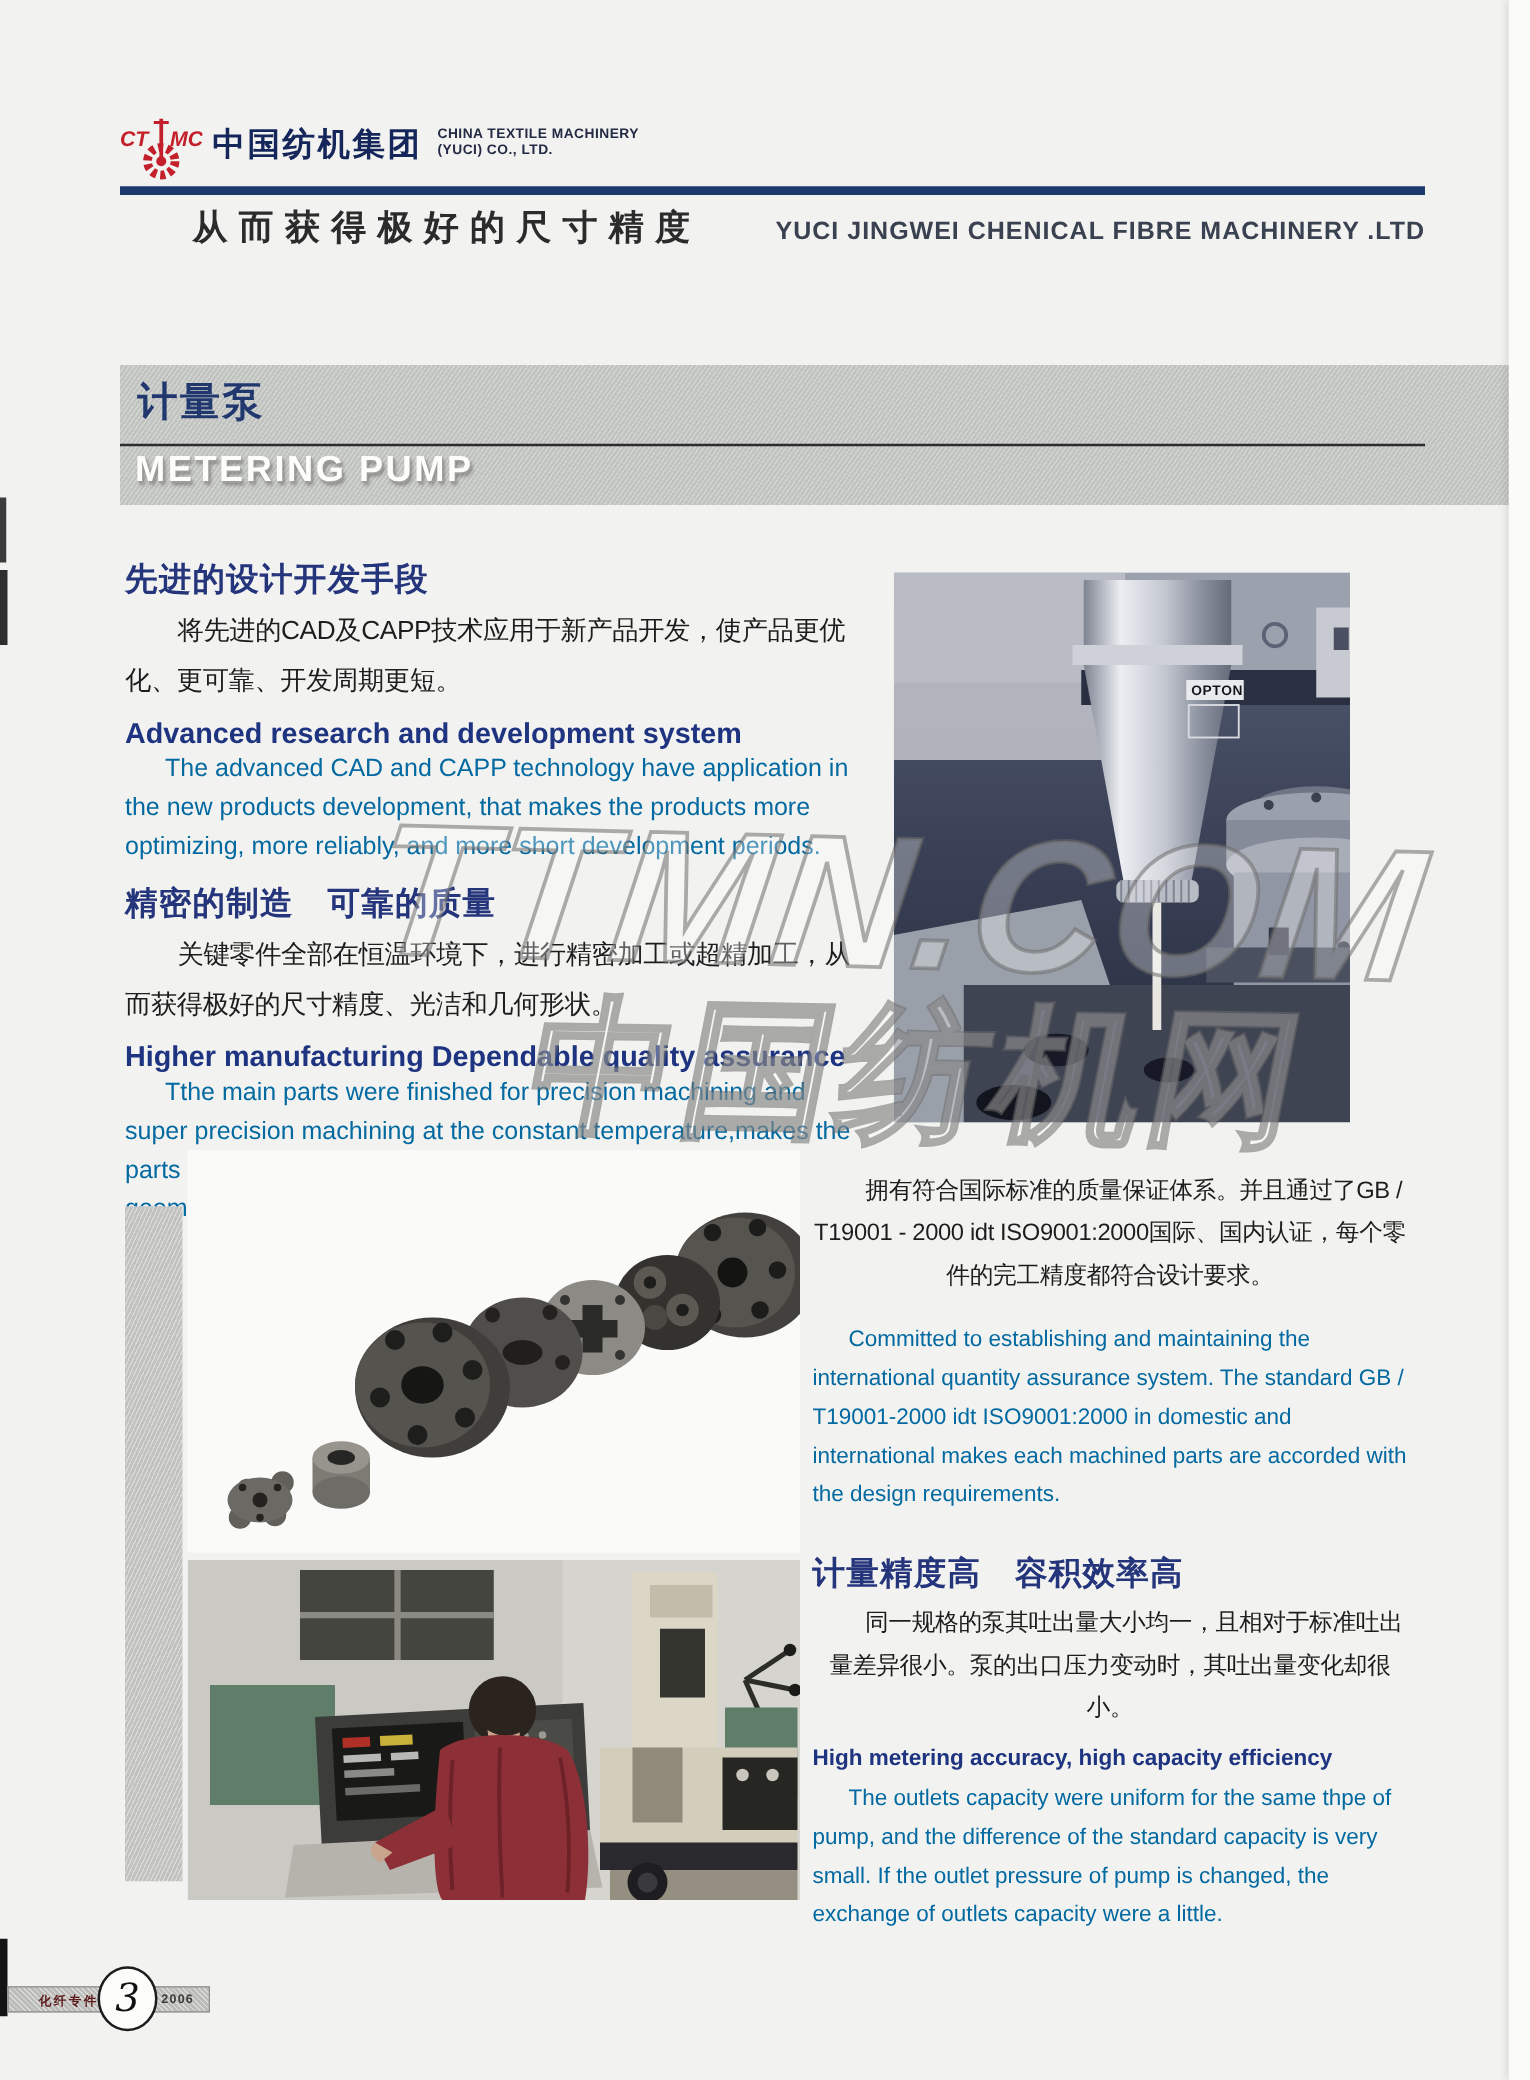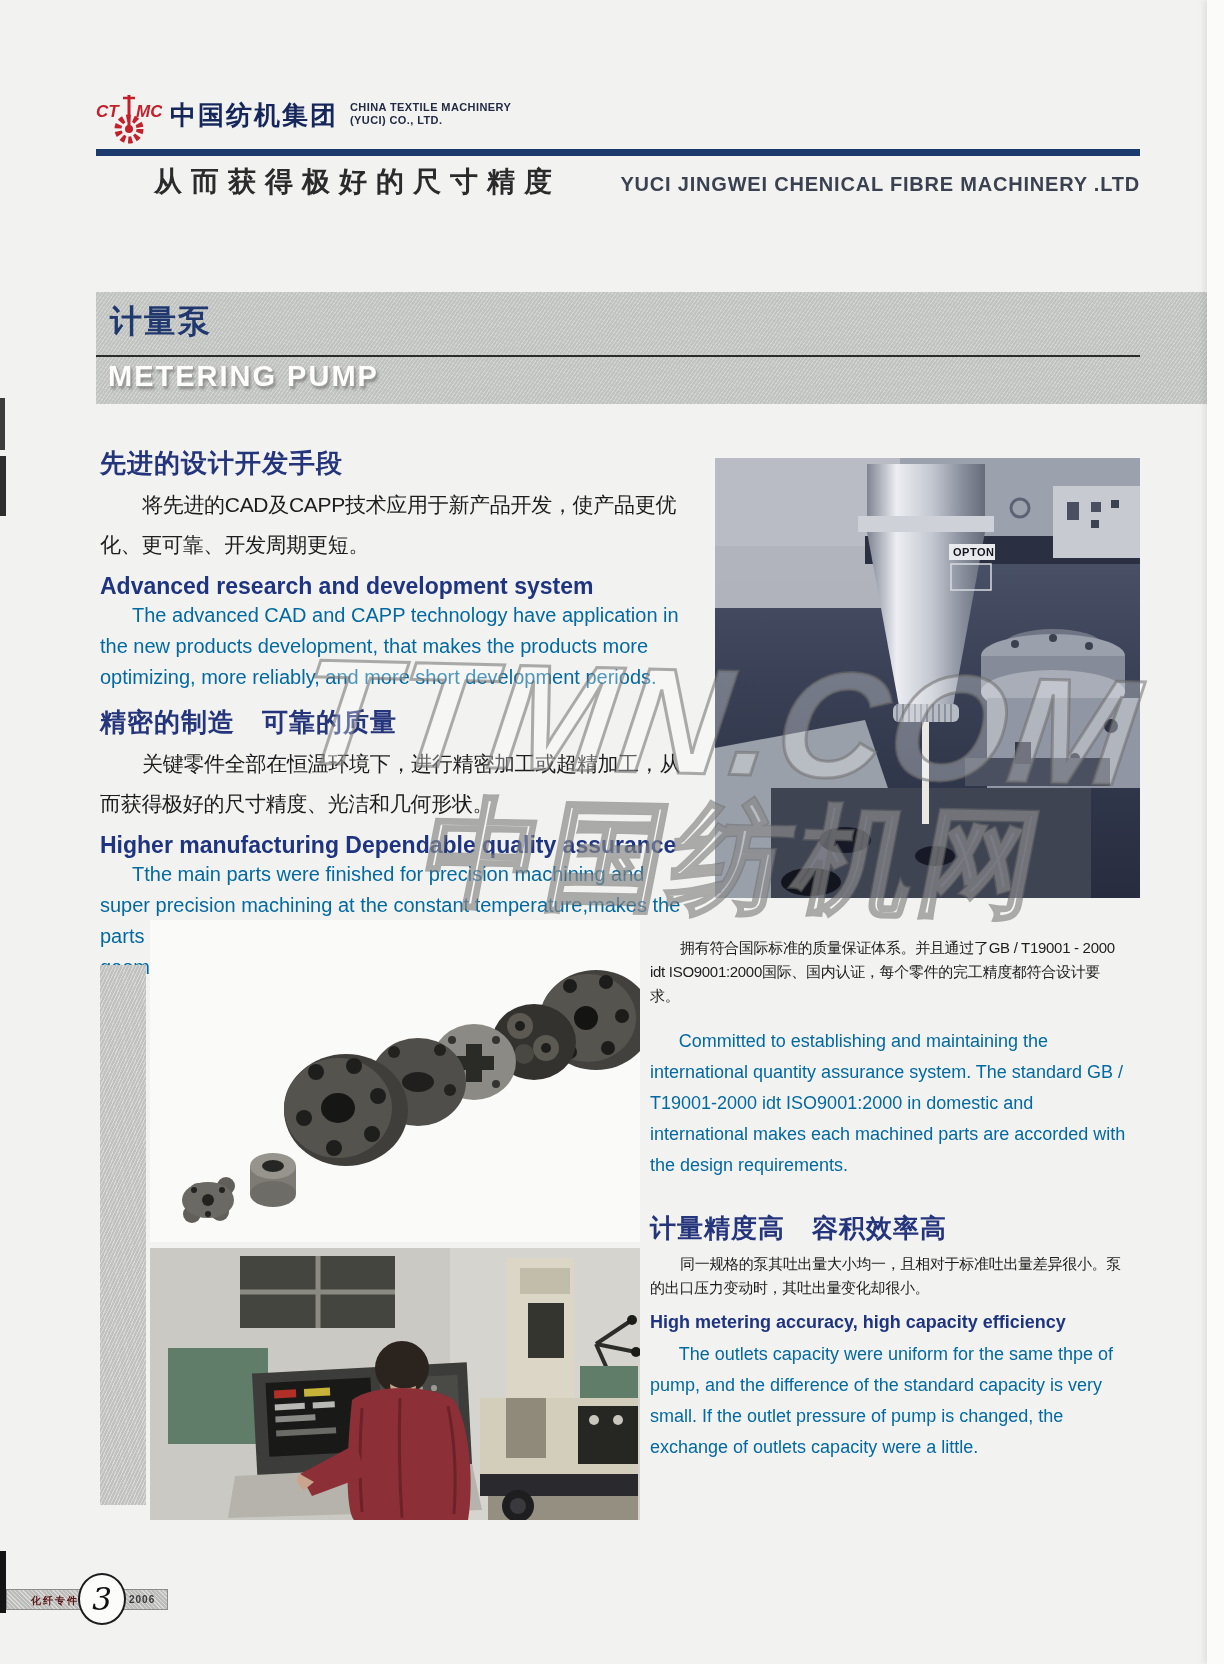--- a/index.html
+++ b/index.html
@@ -25,28 +25,28 @@
                  letter-spacing:2px;text-shadow:1px 1px 0 #9d9d9b,2px 3px 3px rgba(80,80,80,0.55);}
 
   
   .col-left{position:absolute;left:100px;top:446px;width:600px;}
   .col-right{position:absolute;left:650px;top:936px;width:476px;}
   .h-zh{font-size:26px;font-weight:bold;color:#24357c;margin:0 0 4px 0;letter-spacing:1px;}
   .p-zh{font-size:21px;color:#1d1d1d;line-height:40px;margin:0;text-indent:2em;letter-spacing:-0.3px;}
   .h-en{font-size:23px;font-weight:bold;color:#1e3480;margin:8px 0 0 0;}
   .p-en{font-size:20px;color:#0369a1;line-height:31px;margin:0;text-indent:1.6em;}
   .sec2{margin-top:12px;}
-  .col-right .p-zh{font-size:15px;line-height:24px;}
+  .col-right .p-zh{font-size:19px;line-height:34px;text-align:center;}
   .col-right .p-en{font-size:18px;line-height:31px;margin-top:18px;}
   .col-right .h-zh{margin-top:30px;margin-bottom:6px;}
   .col-right .h-en{font-size:18px;margin-top:12px;}
 
   
   .photo{position:absolute;overflow:hidden;}
-  .photo-opton{left:715px;top:458px;width:425px;height:440px;}
+  .photo-opton{left:715px;top:458px;width:365px;height:440px;}
   .photo-parts{left:150px;top:920px;width:490px;height:322px;background:#fafaf8;}
   .photo-workshop{left:150px;top:1248px;width:490px;height:272px;}
   .side-bar{position:absolute;left:100px;top:965px;width:46px;height:540px;
             background:#c9c9c7;background-image:repeating-linear-gradient(115deg,rgba(255,255,255,0.3) 0 1px,rgba(0,0,0,0.04) 1px 3px);}
 
   
   .wm{position:absolute;font-weight:bold;white-space:nowrap;z-index:40;pointer-events:none;
       color:rgba(255,255,255,0.30);-webkit-text-stroke:3px rgba(108,108,108,0.55);}
   .wm1{left:300px;top:636px;font-size:150px;font-style:italic;letter-spacing:4px;transform:rotate(1.5deg) skewX(-6deg);}
   .wm2{left:425px;top:780px;font-size:118px;letter-spacing:6px;transform:rotate(1deg) skewX(-10deg);}

